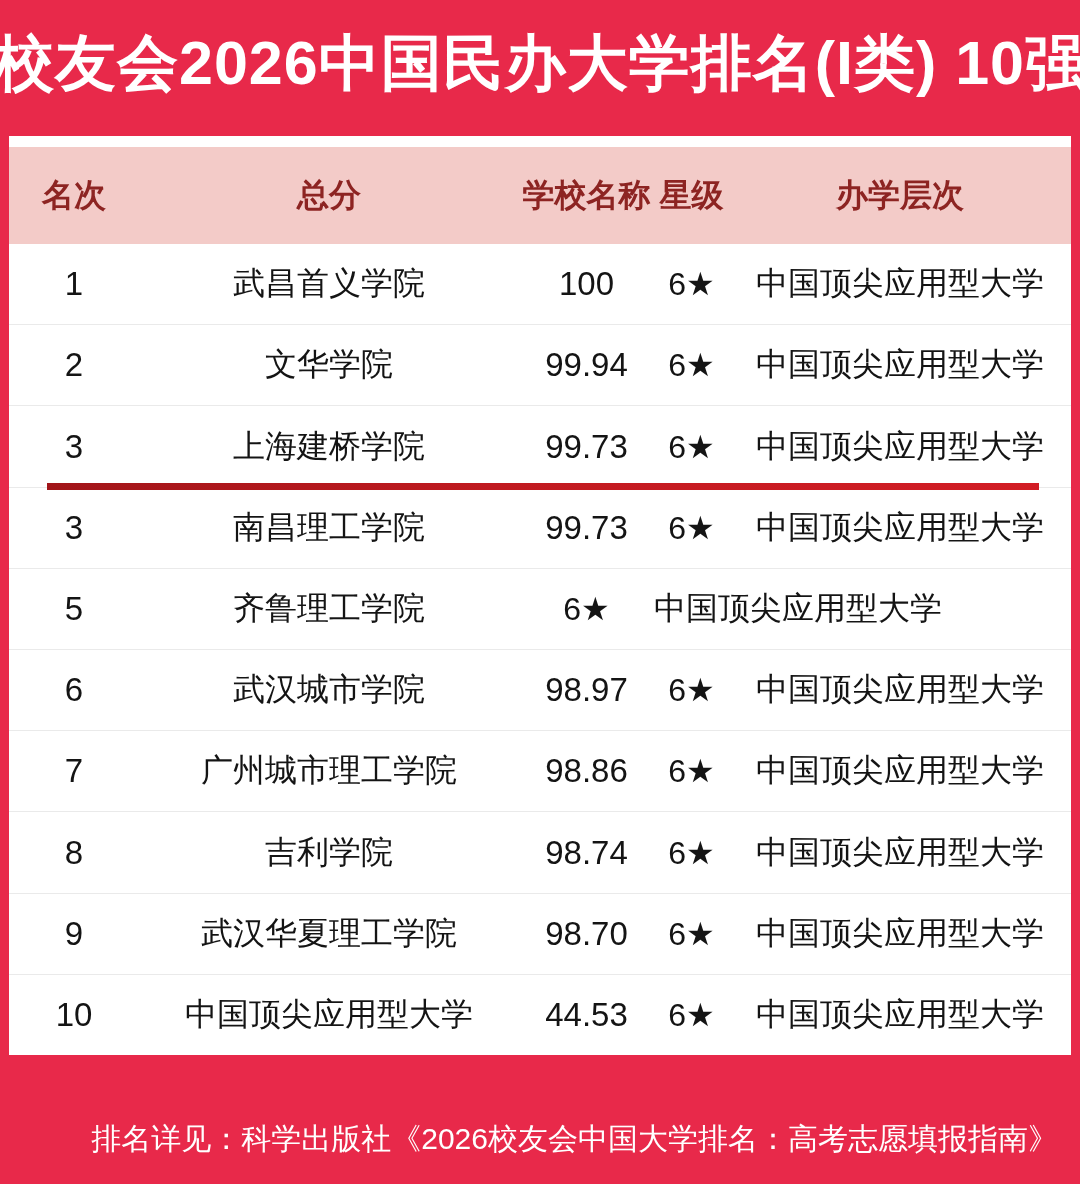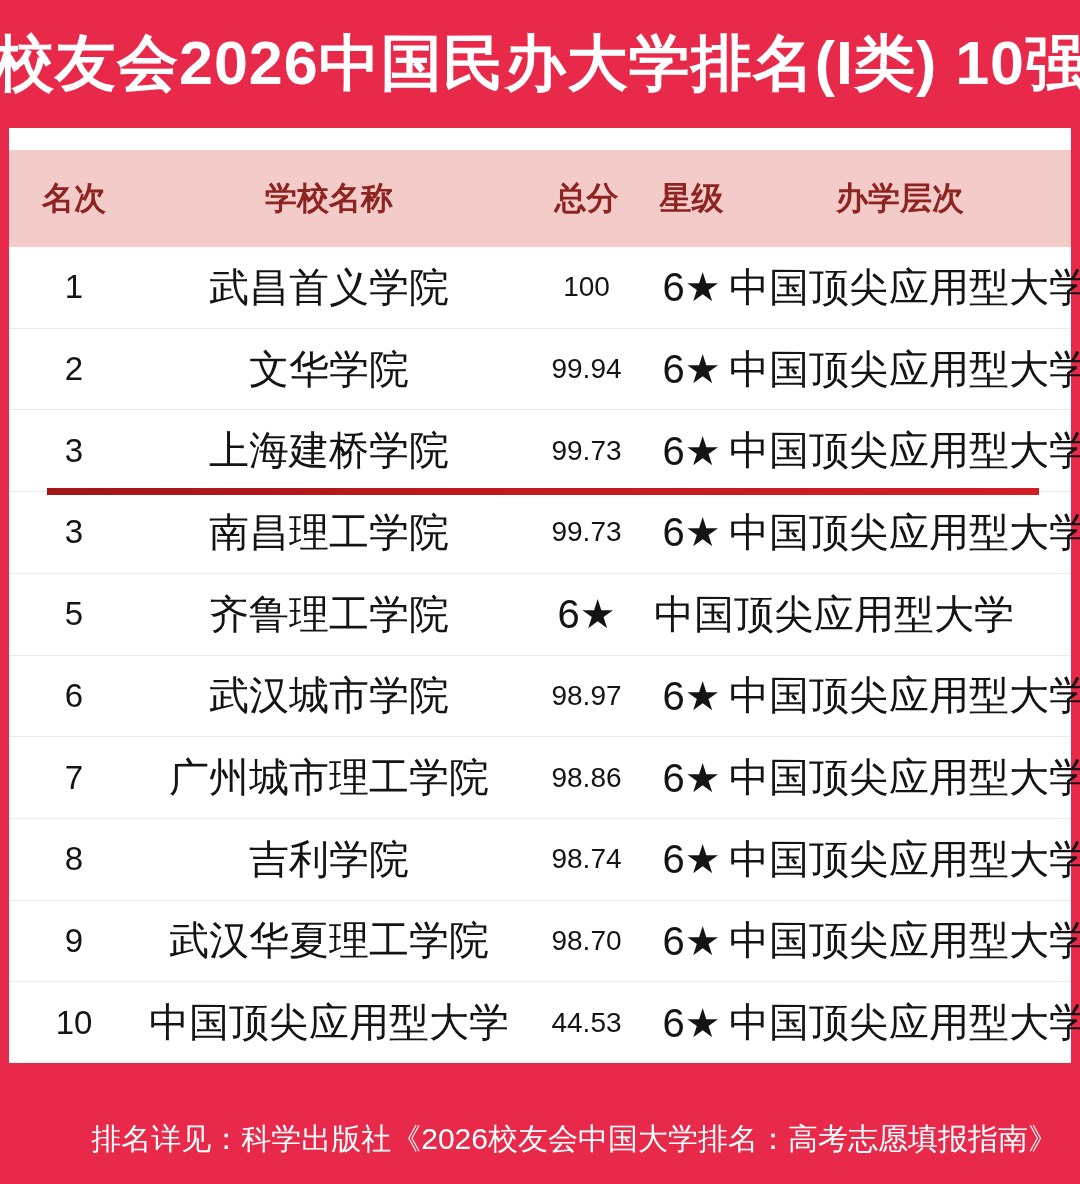--- a/index.html
+++ b/index.html
@@ -26,23 +26,23 @@
     color: #ffffff;
     font-size: 61px;
     font-weight: 800;
     letter-spacing: 1px;
     white-space: nowrap;
     text-align: center;
   }
   
   .content {
     flex: 1 1 auto;
-    margin: 0 9px;
+    margin: 8px 9px;
     background: #ffffff;
-    padding-top: 22px;
+    padding-top: 11px;
     display: flex; flex-direction: column;
     position: relative;
   }
   .thead {
     height: 97px;
     background: #f3cbc8;
     display: grid;
     grid-template-columns: 130px 380px 135px 75px 1fr;
     align-items: center;
     flex: 0 0 auto;
@@ -62,25 +62,25 @@
   .row {
     flex: 1 1 0;
     display: grid;
     grid-template-columns: 130px 380px 135px 75px 1fr;
     align-items: center;
   }
   .row + .row { border-top: 1px solid #eaeaea; }
   .row .cell {
     text-align: center;
     color: #141414;
-    font-size: 40px;
+    font-size: 32px;
     white-space: nowrap;
   }
   .row .cell.rank { font-size: 33px; }
-  .row .cell.score { font-size: 28px; }
+  .row .cell.score { font-size: 33px; }
   
   .red-divider {
     position: absolute;
     left: 38px; right: 32px;
     top: 30%;
     height: 7px;
     margin-top: -4px;
     background: linear-gradient(90deg, #a11519 0%, #c01a20 45%, #d21d25 100%);
     z-index: 2;
     pointer-events: none;
@@ -106,22 +106,22 @@
 <div class="poster">
 
   <div class="banner">
     <div class="banner-title">校友会2026中国民办大学排名(I类) 10强</div>
   </div>
 
   <div class="content">
 
     <div class="thead">
       <div class="th">名次</div>
+      <div class="th">总分</div>
       <div class="th">学校名称</div>
-      <div class="th">总分</div>
       <div class="th">星级</div>
       <div class="th">办学层次</div>
     </div>
 
     <div class="tbody">
       <div class="red-divider"></div>
 
   <div class="row">
     <div class="cell rank">1</div>
     <div class="cell school">武昌首义学院</div>

